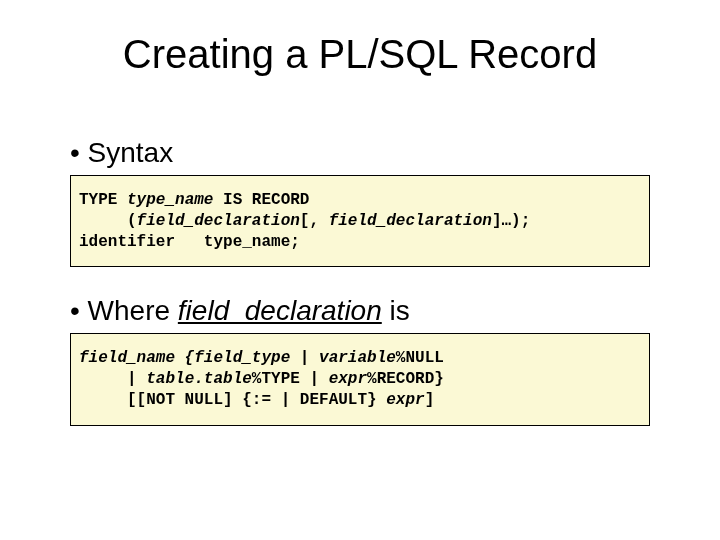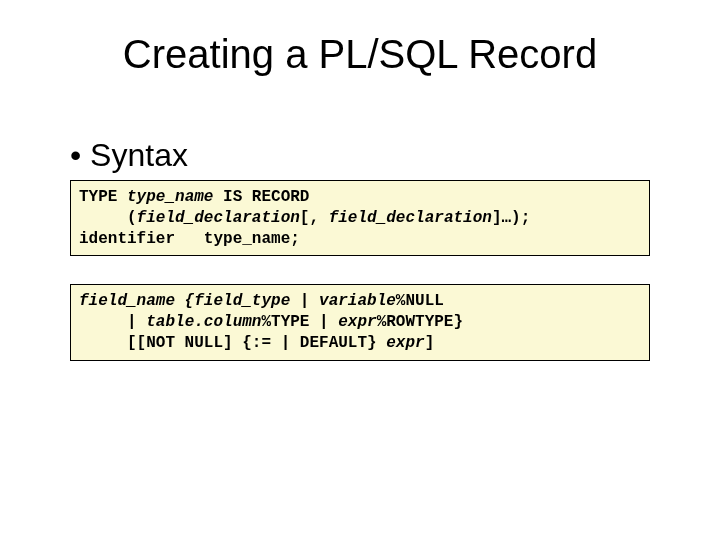--- a/index.html
+++ b/index.html
@@ -17,33 +17,33 @@
     box-sizing: border-box;
     padding: 20px 40px 0 40px;
   }
   .title {
     font-size: 40px;
     text-align: center;
     margin: 12px 0 60px 0;
     font-weight: normal;
   }
   .bullet {
-    font-size: 32px;
+    font-size: 28px;
     margin: 16px 0 6px 30px;
   }
   .bullet-text { display: inline; }
   .italic-underline {
     font-style: italic;
     text-decoration: underline;
   }
   .codebox {
     background: #fbf9d5;
     border: 1px solid #000;
     margin: 0 30px 28px 30px;
-    padding: 6px 8px;
+    padding: 14px 8px;
     font-family: "Courier New", Courier, monospace;
     font-size: 16px;
     font-weight: bold;
     line-height: 1.3;
     white-space: pre;
   }
   .ci { font-style: italic; }
 </style>
 </head>
 <body>
@@ -53,18 +53,21 @@
   <h1 class="title">Creating a PL/SQL Record</h1>
 
   <div class="bullet">
     <span class="bullet-text">• Syntax</span>
   </div>
 
   <div class="codebox"><span>TYPE </span><span class="ci">type_name</span><span> IS RECORD</span>
 <span>     (</span><span class="ci">field_declaration</span><span>[, </span><span class="ci">field_declaration</span><span>]…);</span>
 <span>identifier   type_name;</span></div>
 
+  <div class="bullet">
+    <span class="bullet-text">• Where </span><span class="bullet-text italic-underline">field_declaration</span><span class="bullet-text"> is</span>
+  </div>
 
   <div class="codebox"><span class="ci">field_name {field_type | variable</span><span>%NULL</span>
-<span>     | </span><span class="ci">table.column</span><span>%TYPE | </span><span class="ci">expr</span><span>%ROWTYPE}</span>
+<span>     | </span><span class="ci">table.table</span><span>%TYPE | </span><span class="ci">expr</span><span>%RECORD}</span>
 <span>     [[NOT NULL] {:= | DEFAULT} </span><span class="ci">expr</span><span>]</span></div>
 
 </div>
 
 </body></html>

